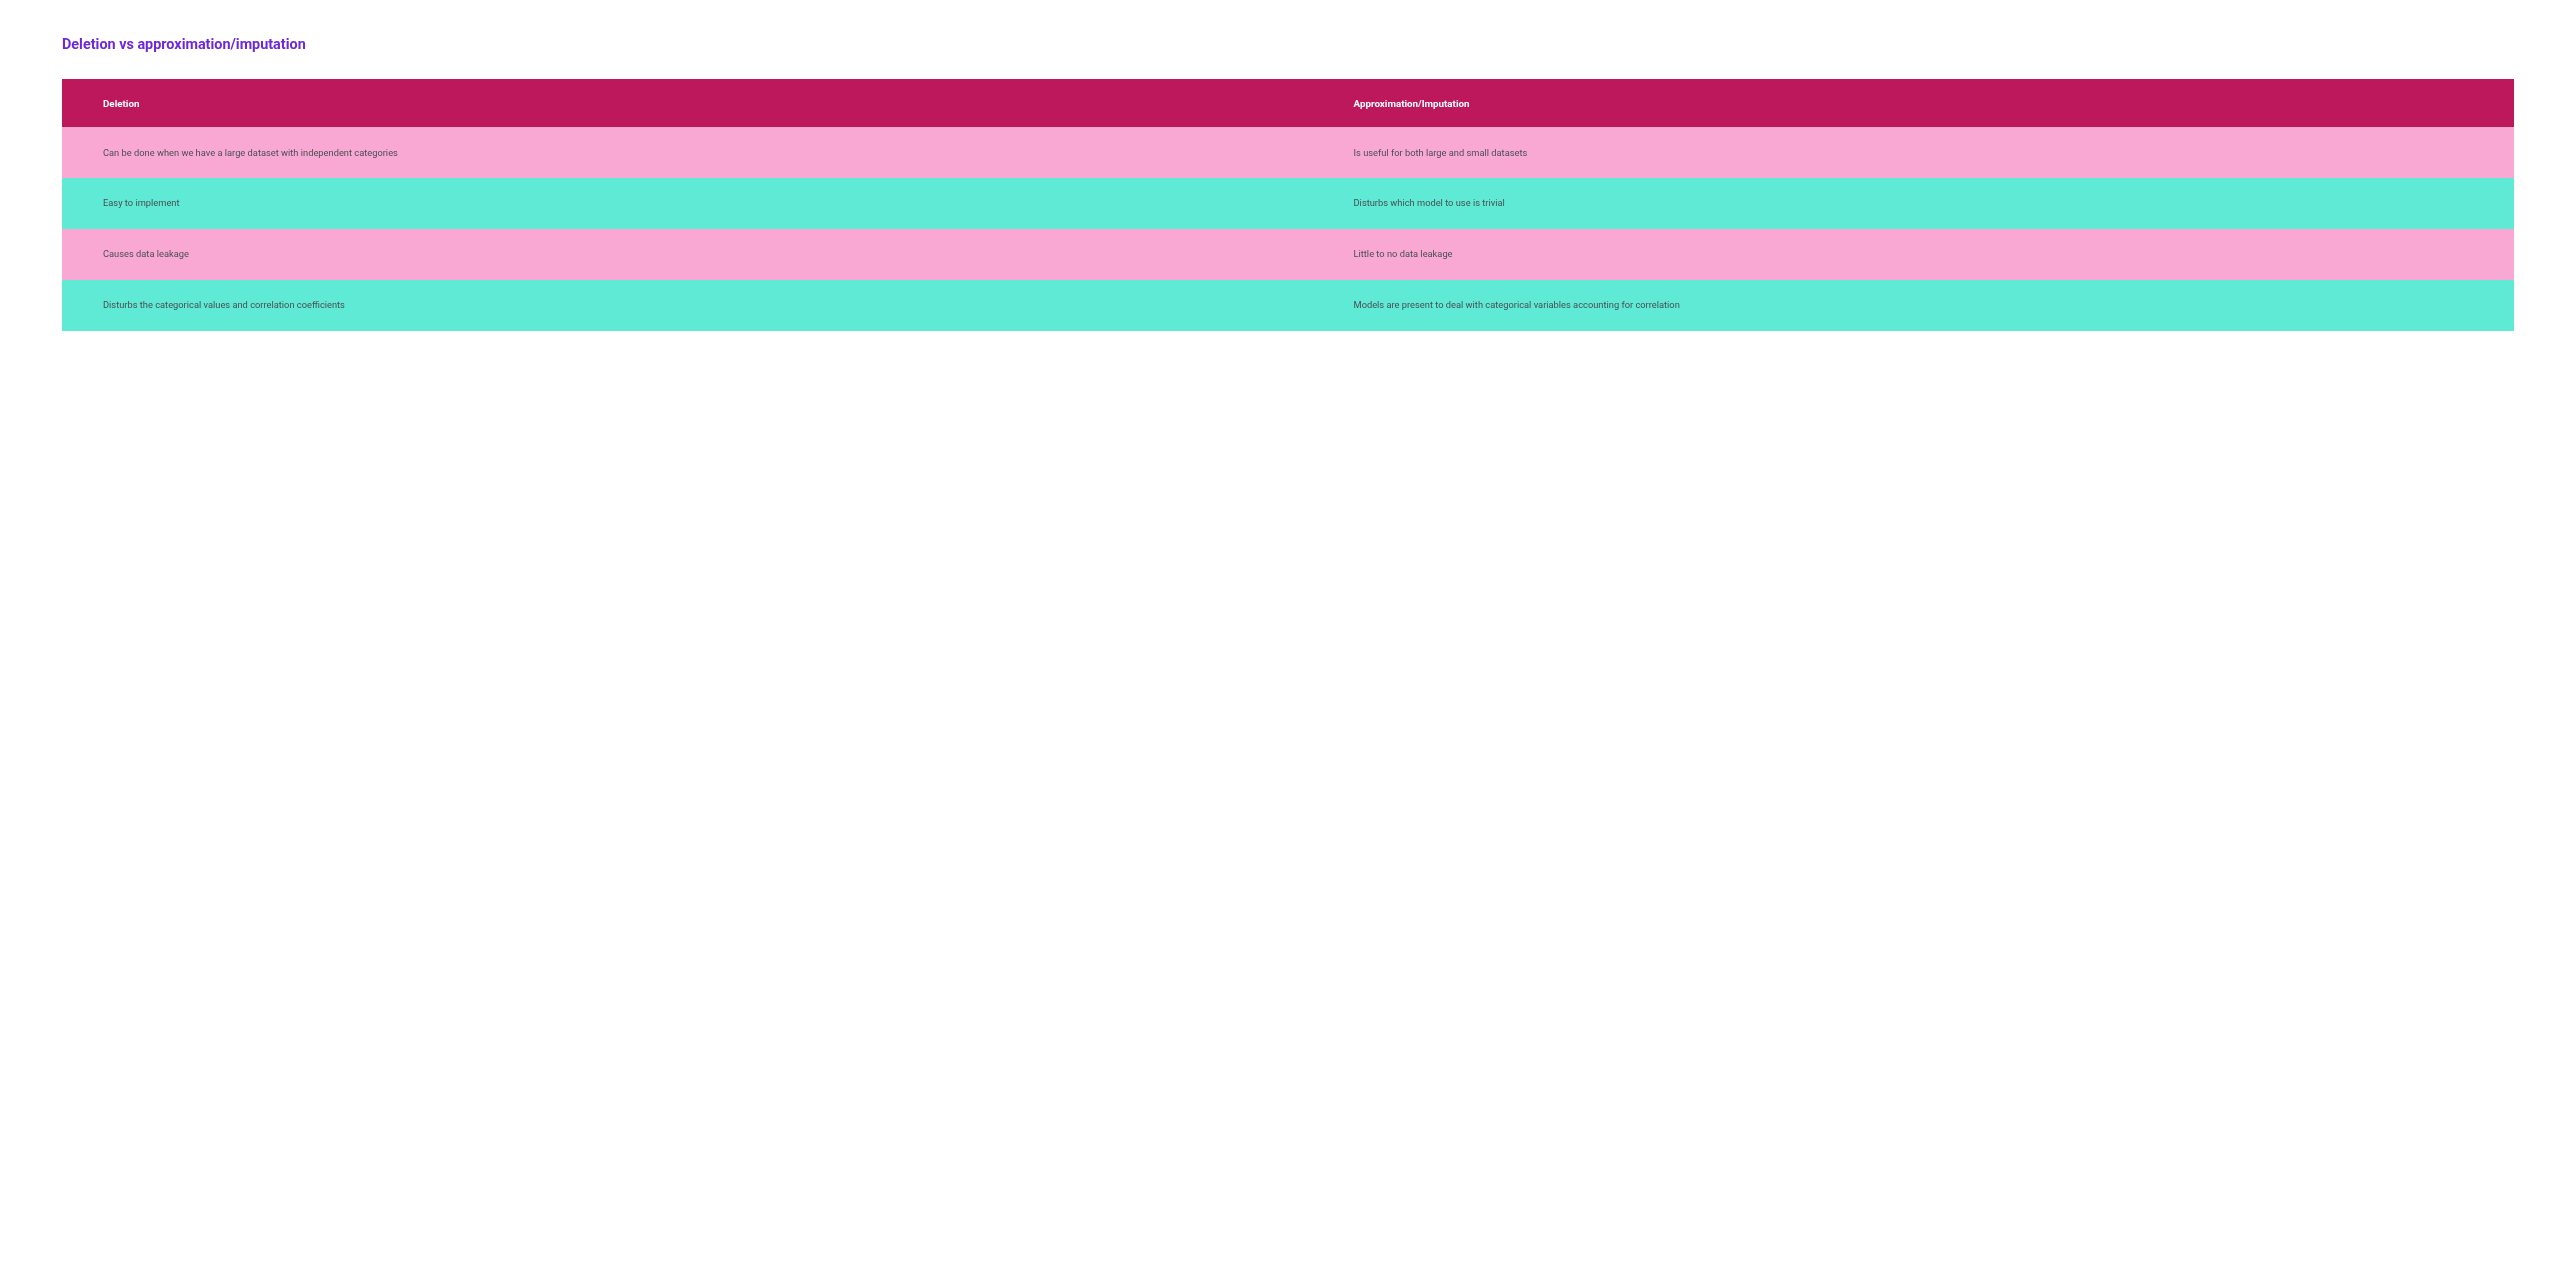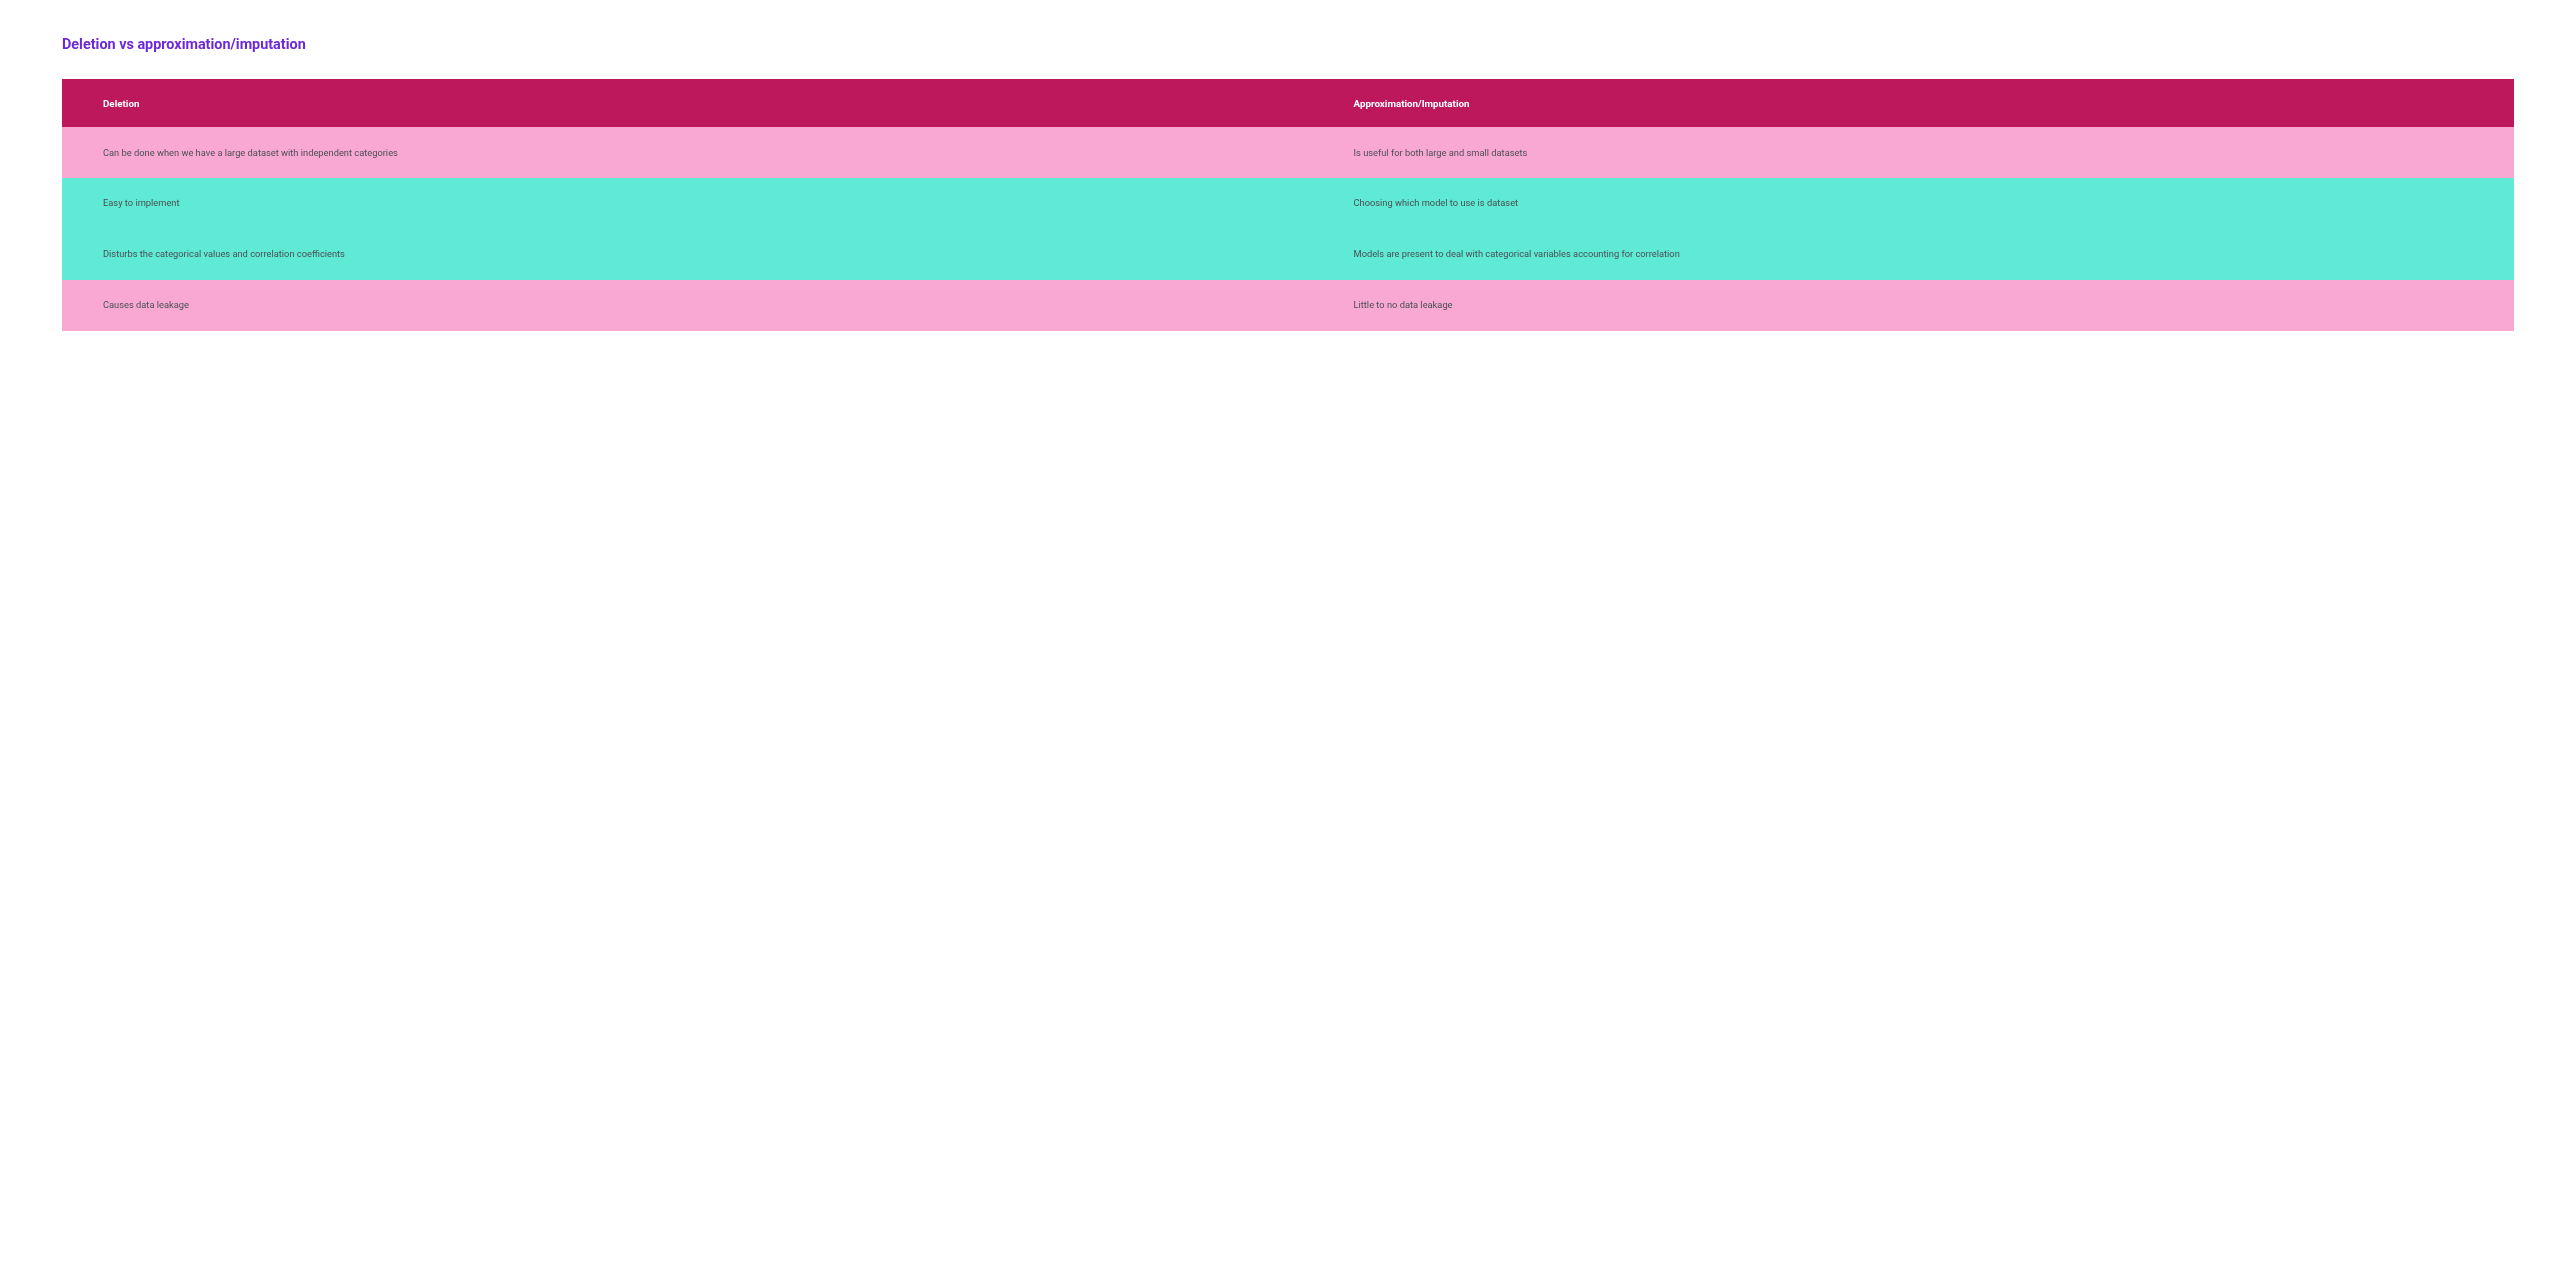--- a/index.html
+++ b/index.html
@@ -72,25 +72,25 @@
       <th>Approximation/Imputation</th>
     </tr>
   </thead>
   <tbody>
     <tr class="body-row alt">
       <td>Can be done when we have a large dataset with independent categories</td>
       <td>Is useful for both large and small datasets</td>
     </tr>
     <tr class="body-row plain">
       <td>Easy to implement</td>
-      <td>Choosing which model to use is dataset</td>
+      <td>Disturbs which model to use is trivial</td>
+    </tr>
+    <tr class="body-row alt">
+      <td>Causes data leakage</td>
+      <td>Little to no data leakage</td>
     </tr>
     <tr class="body-row plain">
       <td>Disturbs the categorical values and correlation coefficients</td>
       <td>Models are present to deal with categorical variables accounting for correlation</td>
-    </tr>
-    <tr class="body-row alt">
-      <td>Causes data leakage</td>
-      <td>Little to no data leakage</td>
     </tr>
   </tbody>
 </table>
 
 
 </body></html>

